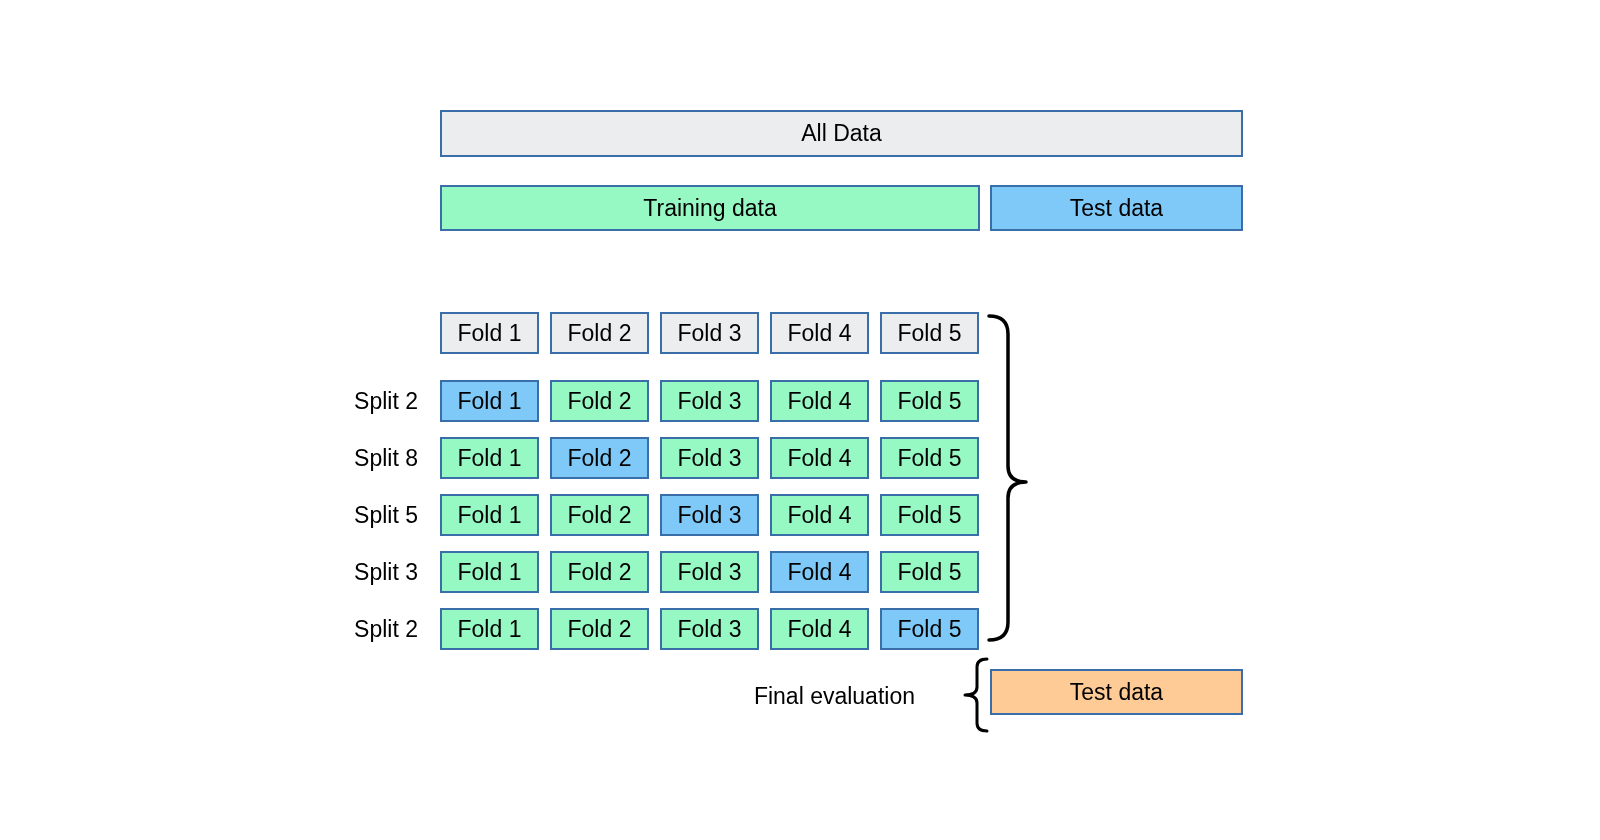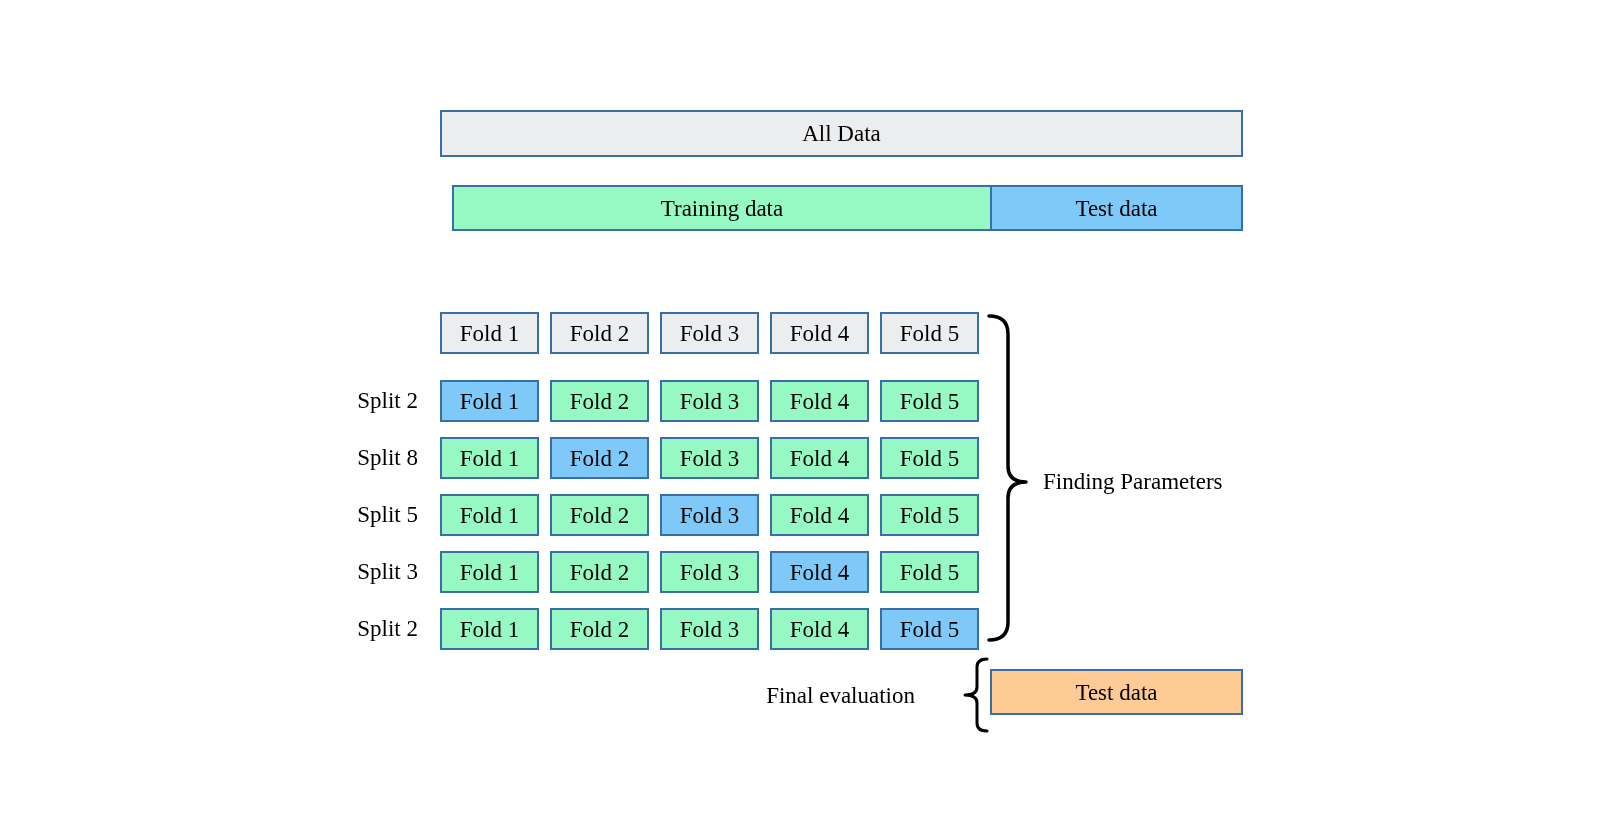--- a/index.html
+++ b/index.html
@@ -6,21 +6,21 @@
     margin: 0;
     padding: 0;
     background: #ffffff;
   }
   .canvas {
     position: relative;
     width: 1600px;
     height: 840px;
     background: #ffffff;
     overflow: hidden;
-    font-family: Liberation Serif, serif;
+    font-family: Liberation Sans, sans-serif;
     color: #000000;
   }
   .box {
     position: absolute;
     box-sizing: border-box;
     border: 2px solid var(--border-blue);
     display: flex;
     align-items: center;
     justify-content: center;
     font-size: 23px;
@@ -57,21 +57,21 @@
     stroke-linejoin: round;
   }
 </style>
 </head>
 <body>
 
 <div class="canvas">
 
   <div class="box gray" style="left:440px; top:110px; width:803px; height:47px;">All Data</div>
 
-  <div class="box green" style="left:452px; top:185px; width:540px; height:46px;">Training data</div>
+  <div class="box green" style="left:440px; top:185px; width:540px; height:46px;">Training data</div>
   <div class="box blue" style="left:990px; top:185px; width:253px; height:46px;">Test data</div>
 
   <div id="fold-grid">
       <div class="box gray" style="left: 440px; top: 312px; width: 99px; height: 42px;">Fold 1</div>
       <div class="box gray" style="left: 550px; top: 312px; width: 99px; height: 42px;">Fold 2</div>
       <div class="box gray" style="left: 660px; top: 312px; width: 99px; height: 42px;">Fold 3</div>
       <div class="box gray" style="left: 770px; top: 312px; width: 99px; height: 42px;">Fold 4</div>
       <div class="box gray" style="left: 880px; top: 312px; width: 99px; height: 42px;">Fold 5</div>
       <div class="rowlabel" style="left: 308px; top: 380px; width: 110px;">Split 2</div>
       <div class="box blue" style="left: 440px; top: 380px; width: 99px; height: 42px;">Fold 1</div>
@@ -102,21 +102,20 @@
       <div class="box green" style="left: 550px; top: 608px; width: 99px; height: 42px;">Fold 2</div>
       <div class="box green" style="left: 660px; top: 608px; width: 99px; height: 42px;">Fold 3</div>
       <div class="box green" style="left: 770px; top: 608px; width: 99px; height: 42px;">Fold 4</div>
       <div class="box blue" style="left: 880px; top: 608px; width: 99px; height: 42px;">Fold 5</div>
     </div>
 
   <svg class="brace" style="left:980px; top:312px;" width="52" height="332" viewBox="0 0 52 332">
     <path d="M9,4 Q28,4 28,22 L28,154 Q28,170 46,170 Q28,170 28,186 L28,310 Q28,328 9,328" stroke-width="3.5"></path>
   </svg>
 
-  <div class="caption" style="left:1043px; top:467px; width:198px; overflow:hidden;">Finding Parameters</div>
 
   <div class="caption" style="left:715px; top:681px; width:200px; text-align:right;">Final evaluation</div>
 
   <svg class="brace" style="left:958px; top:654px;" width="34" height="82" viewBox="0 0 34 82">
     <path d="M29,5 Q19,5 19,13 L19,33 Q19,41 7,41 Q19,41 19,49 L19,69 Q19,77 29,77" stroke-width="3"></path>
   </svg>
 
   <div class="box orange" style="left:990px; top:669px; width:253px; height:46px;">Test data</div>
 
 </div>

